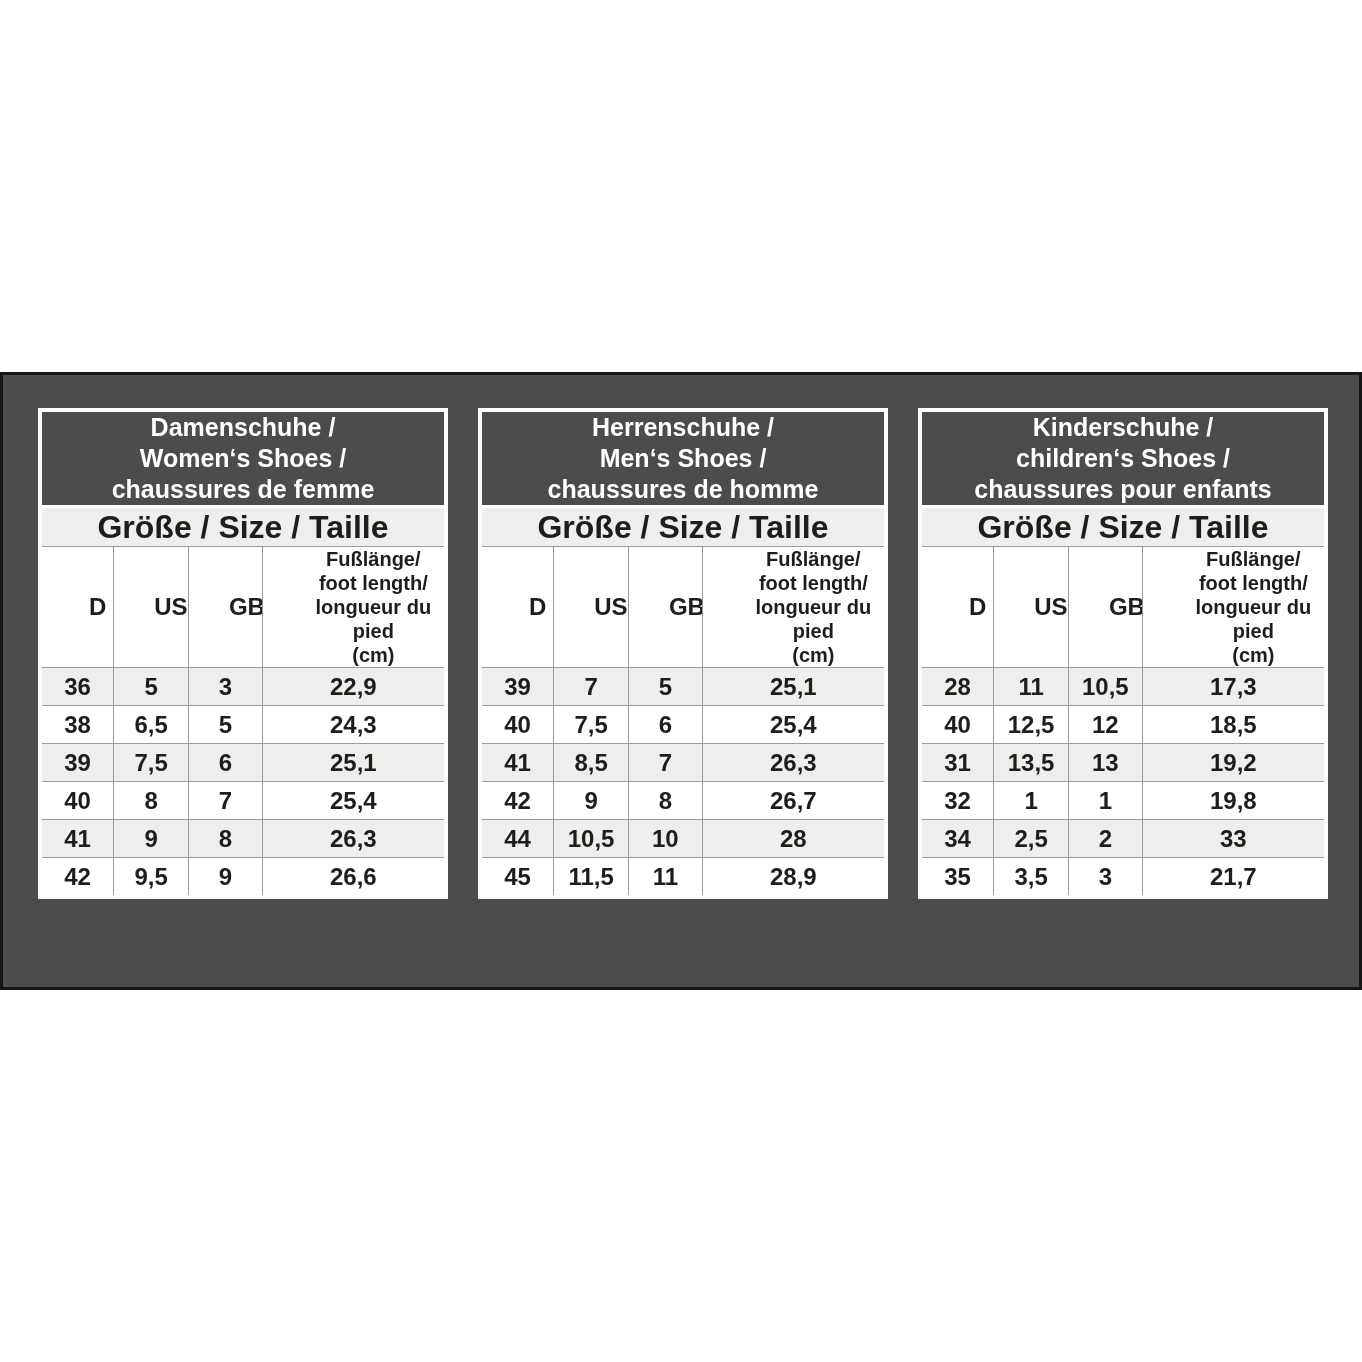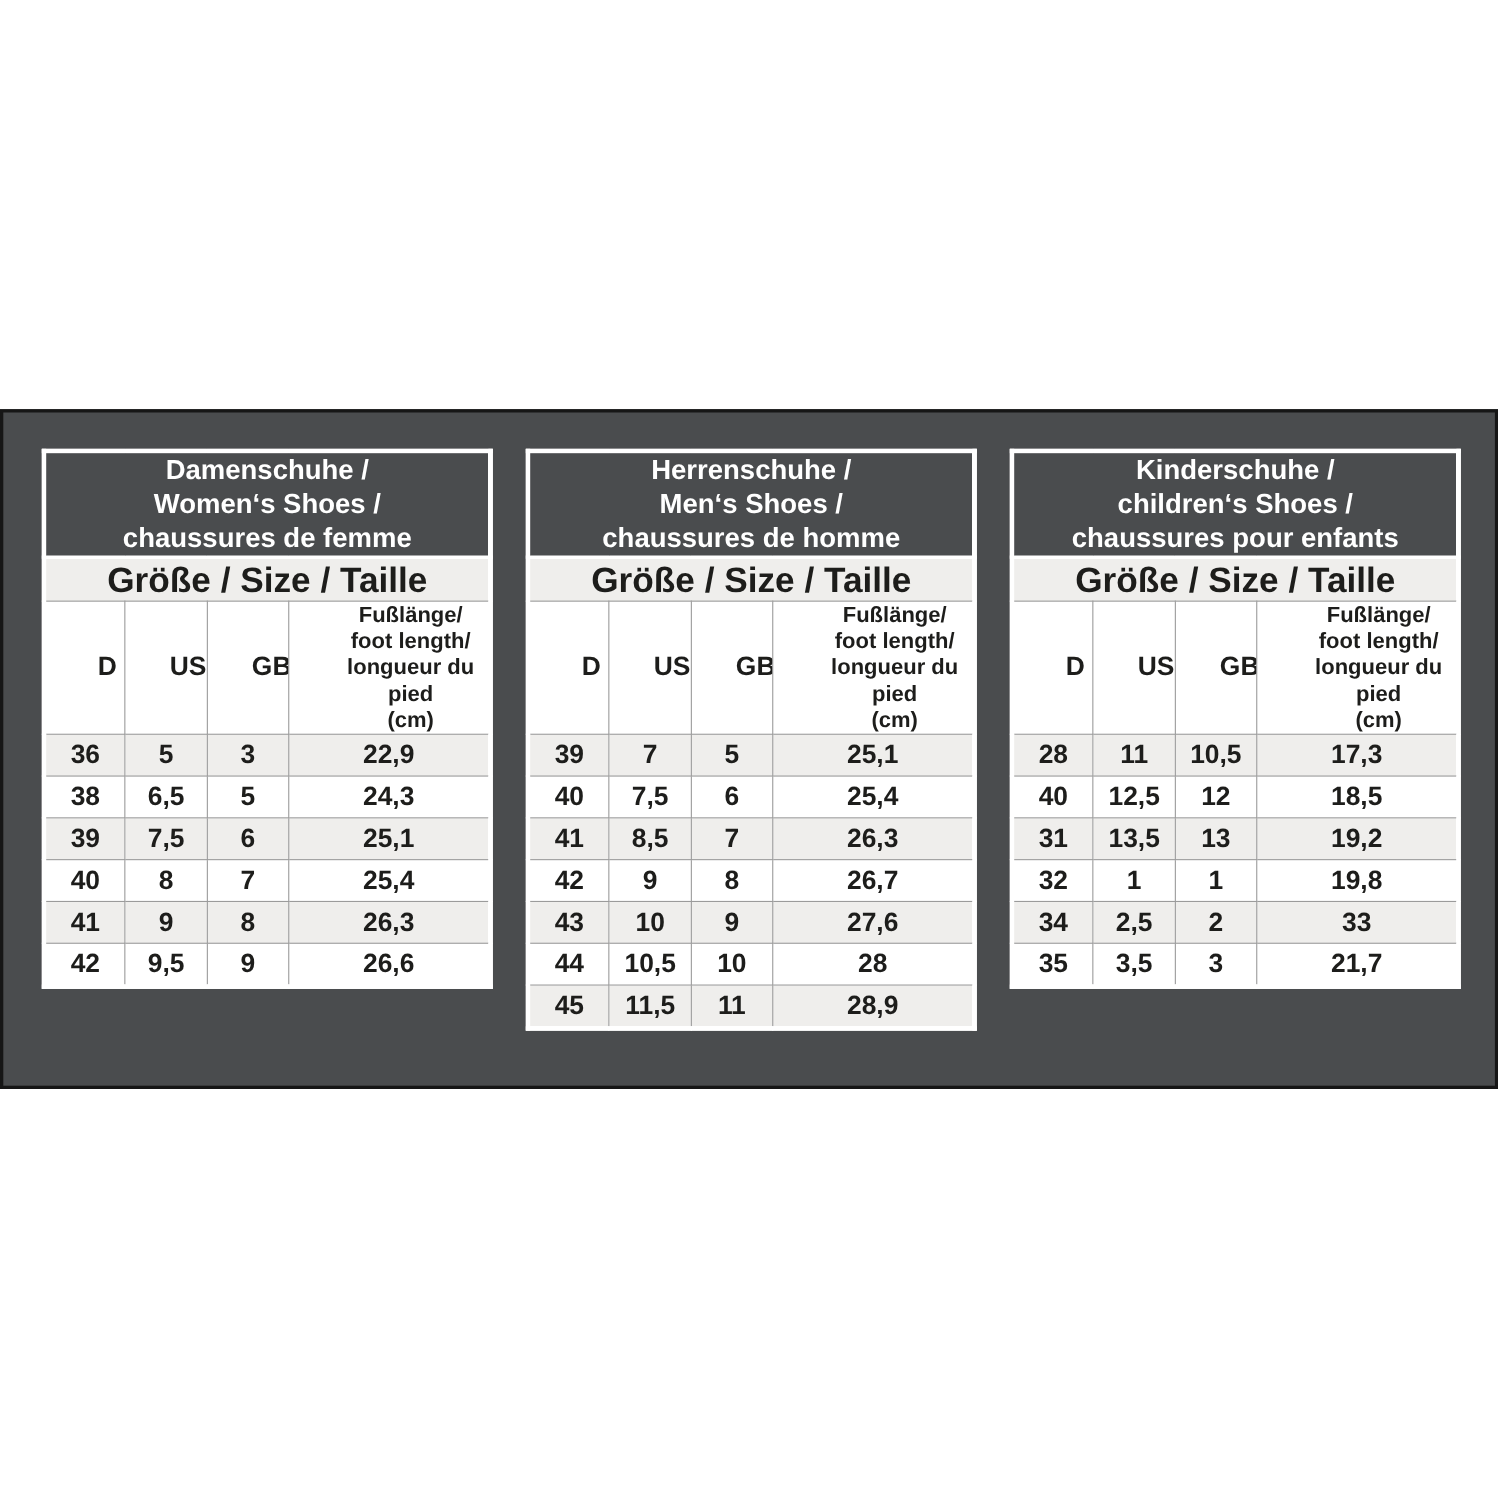--- a/index.html
+++ b/index.html
@@ -197,26 +197,20 @@
             <td>7</td>
             <td>26,3</td>
           </tr>
           <tr>
             <td>42</td>
             <td>9</td>
             <td>8</td>
             <td>26,7</td>
           </tr>
           <tr>
-            <td>43</td>
-            <td>10</td>
-            <td>9</td>
-            <td>27,6</td>
-          </tr>
-          <tr>
             <td>44</td>
             <td>10,5</td>
             <td>10</td>
             <td>28</td>
           </tr>
           <tr>
             <td>45</td>
             <td>11,5</td>
             <td>11</td>
             <td>28,9</td>

